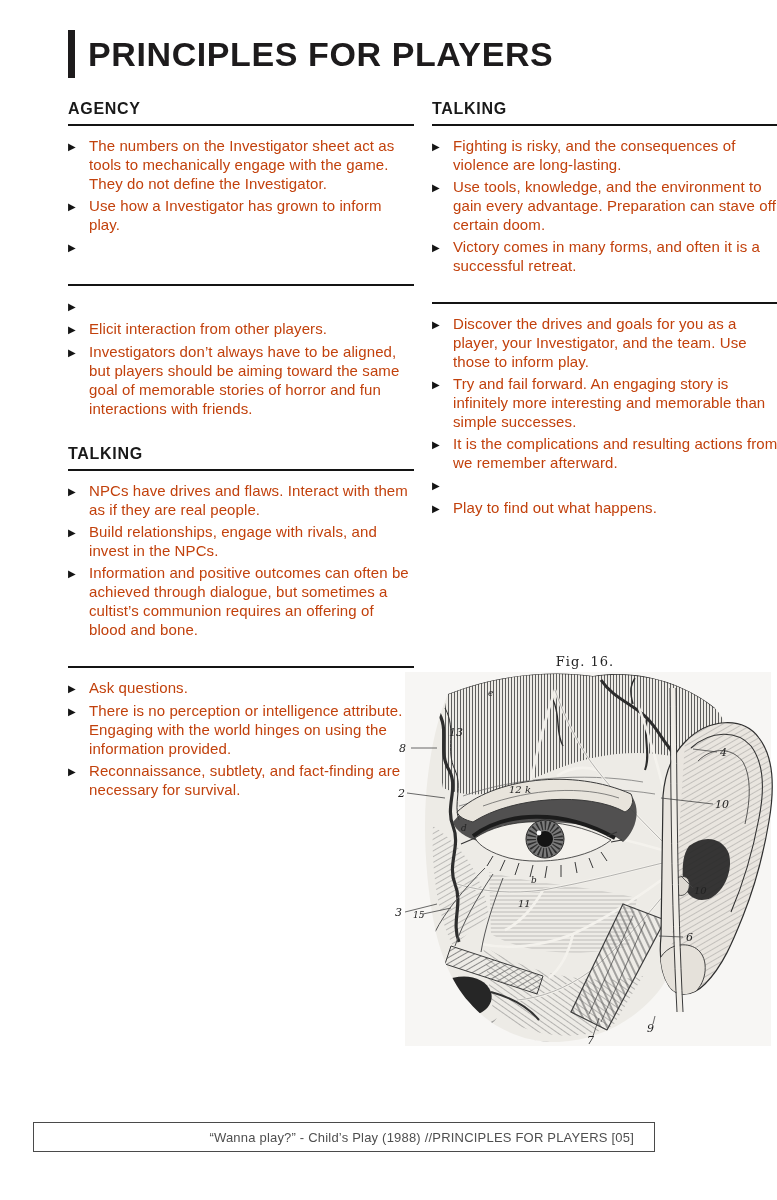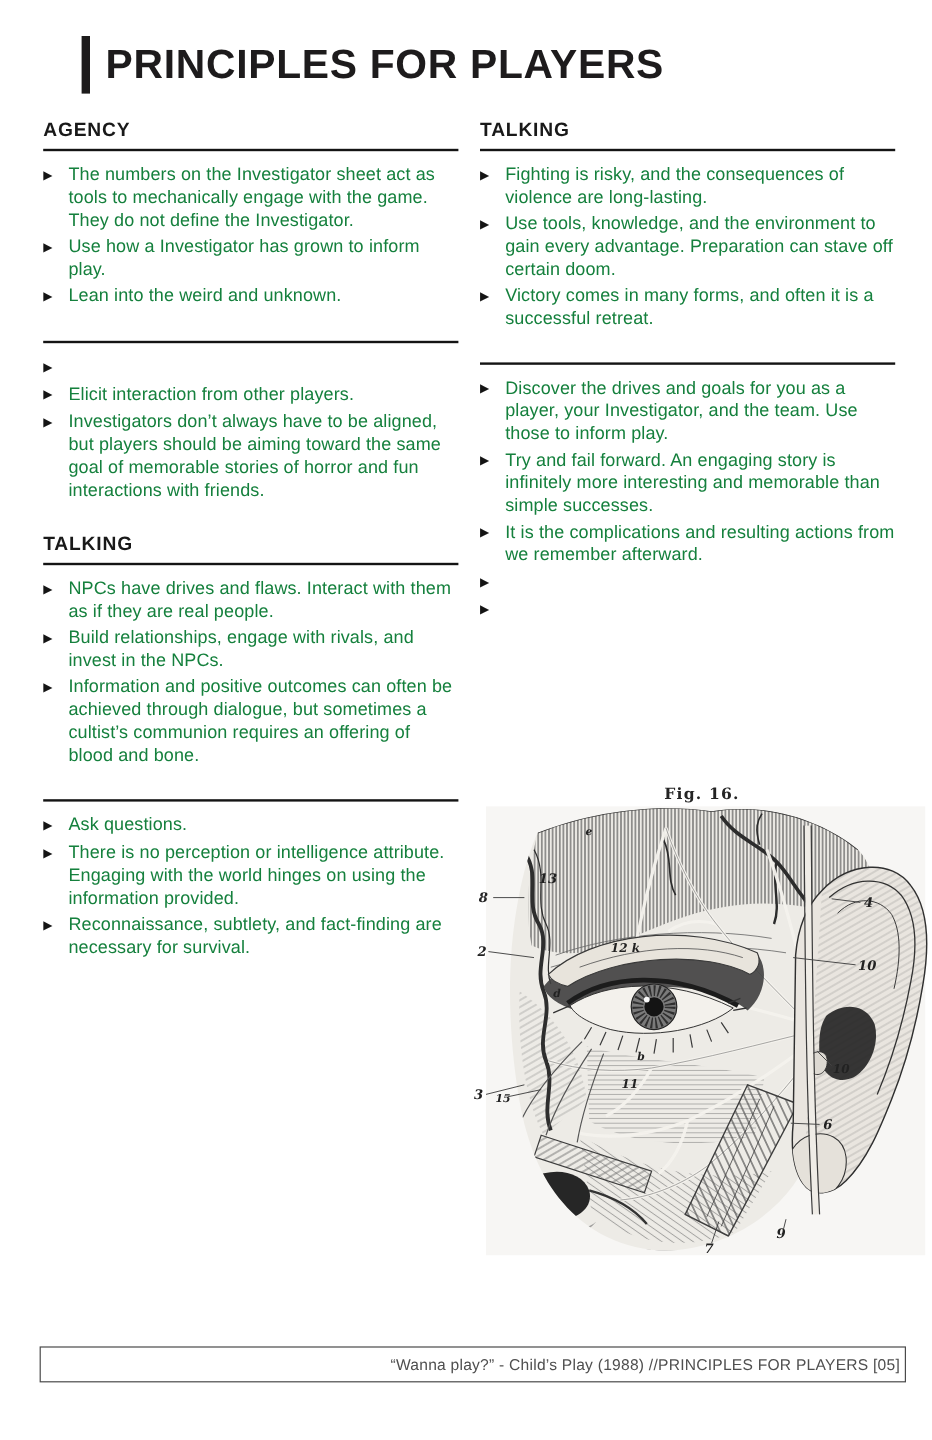--- a/index.html
+++ b/index.html
@@ -10,42 +10,42 @@
     color:#2c2c2c;
   }
   
   .page-header{position:absolute;left:33px;top:30px;display:flex;align-items:stretch;padding-left:35px;}
   .title-bar{width:7px;height:48px;background:#1d1b1c;margin-right:13px;}
   h1.page-title{
     margin:0;font-size:34px;line-height:48px;font-weight:bold;
     letter-spacing:.6px;color:#1d1b1c;white-space:nowrap;
   }
   
-  .col{position:absolute;top:100px;width:346px;}
+  .col{position:absolute;top:100px;width:346px;margin-left:32px;}
   #col-left{left:36px;}
   #col-right{left:400px;}
   .sec{margin:0 0 27px 0;}
   .sec-title{
     margin:0;font-size:16px;font-weight:bold;letter-spacing:.7px;color:#191919;
     line-height:18px;
   }
   .rule{border:0;border-top:2.5px solid #141414;margin:6px 0 10px 0;}
   ul.items{list-style:none;margin:0;padding:0;}
   .item{display:flex;margin:0 0 3px 0;}
   .tri{flex:0 0 21px;font-size:10px;line-height:19px;padding-top:1px;color:#141414;}
-  .txt{font-size:15px;line-height:19px;color:#15803d;letter-spacing:.1px;}
+  .txt{font-size:15px;line-height:19px;color:#c2410c;letter-spacing:.1px;}
   
-  .fig{position:absolute;left:393px;top:646px;width:384px;height:402px;font-weight:bold;}
+  .fig{position:absolute;left:393px;top:646px;width:384px;height:402px;}
   .fig svg{display:block;}
   
   .footer{
-    position:absolute;left:33px;top:1122px;width:722px;height:30px;
+    position:absolute;left:33px;top:1122px;width:622px;height:30px;
     border:1px solid #4a4a4a;box-sizing:border-box;
     display:flex;align-items:center;justify-content:flex-end;
-    padding-right:4px;background:#ffffff;
+    padding-right:20px;background:#ffffff;
   }
   .footer-text{font-size:13px;color:#4f4f4f;letter-spacing:.2px;}
 </style>
 </head>
 <body>
 
 <header class="page-header">
   <div class="title-bar"></div>
   <h1 class="page-title">PRINCIPLES FOR PLAYERS</h1>
 </header>
@@ -58,21 +58,20 @@
         <li class="item">
           <span class="tri">▶</span>
           <span class="txt">The numbers on the Investigator sheet act as tools to mechanically engage with the game. They do not define the Investigator.</span>
         </li>
         <li class="item">
           <span class="tri">▶</span>
           <span class="txt">Use how a Investigator has grown to inform play.</span>
         </li>
         <li class="item">
           <span class="tri">▶</span>
-          <span class="txt">Lean into the weird and unknown.</span>
         </li>
       </ul>
   </section>
 
   <section class="sec">
     <div class="rule"></div>
     <ul class="items">
         <li class="item">
           <span class="tri">▶</span>
         </li>
@@ -157,20 +156,21 @@
         </li>
         <li class="item">
           <span class="tri">▶</span>
           <span class="txt">It is the complications and resulting actions from we remember afterward.</span>
         </li>
         <li class="item">
           <span class="tri">▶</span>
         </li>
         <li class="item">
           <span class="tri">▶</span>
+          <span class="txt">Play to find out what happens.</span>
         </li>
       </ul>
   </section>
 </div>
 
 <div class="fig">
 <svg width="384" height="402" viewBox="0 0 384 402" xmlns="http://www.w3.org/2000/svg">
   <defs>
     <pattern id="pv" width="3" height="8" patternUnits="userSpaceOnUse">
       <path d="M1.5,0V8" stroke="#4e4e4e" stroke-width="0.9"></path>

